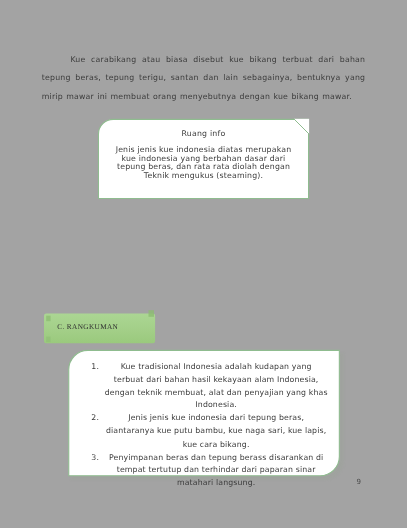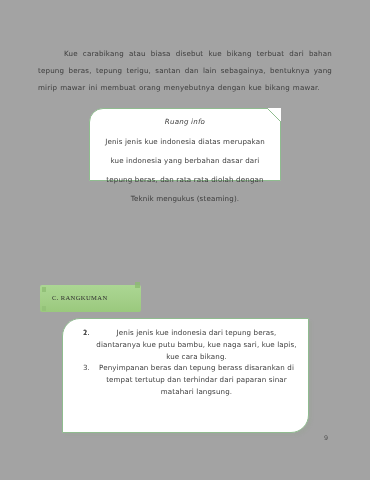--- a/index.html
+++ b/index.html
@@ -59,30 +59,29 @@
   }
   .info-title {
     position: absolute;
     top: 8px;
     left: 0;
     right: 0;
     text-align: center;
     font-size: 7.1px;
     color: #3b3b3b;
     letter-spacing: 0.2px;
-    font-style: italic;
   }
   .info-body {
     position: absolute;
     top: 23px;
     left: 10px;
     right: 10px;
     text-align: center;
     font-size: 7.1px;
-    line-height: 19px;
+    line-height: 8px;
     color: #3b3b3b;
     letter-spacing: 0.15px;
   }
 
   
   .banner {
     position: absolute;
     left: 40px;
     top: 285px;
     width: 101px;
@@ -207,20 +206,21 @@
     <span class="banner-notch-l"></span>
     <span class="banner-notch-r"></span>
     <span class="banner-fold-l"></span>
     <span class="banner-label">C. RANGKUMAN</span>
   </div>
 
   <div class="summary-box">
     <ol class="summary-list">
       <li>
         <span class="num">1.</span>
+        <span>Kue tradisional Indonesia adalah kudapan yang terbuat dari bahan hasil kekayaan alam Indonesia, dengan teknik membuat, alat dan penyajian yang khas Indonesia.</span>
       </li>
       <li>
         <span class="num">2.</span>
         <span>Jenis jenis kue indonesia dari tepung beras, diantaranya kue putu bambu, kue naga sari, kue lapis, kue cara bikang.</span>
       </li>
       <li>
         <span class="num">3.</span>
         <span>Penyimpanan beras dan tepung berass disarankan di tempat tertutup dan terhindar dari paparan sinar matahari langsung.</span>
       </li>
     </ol>

